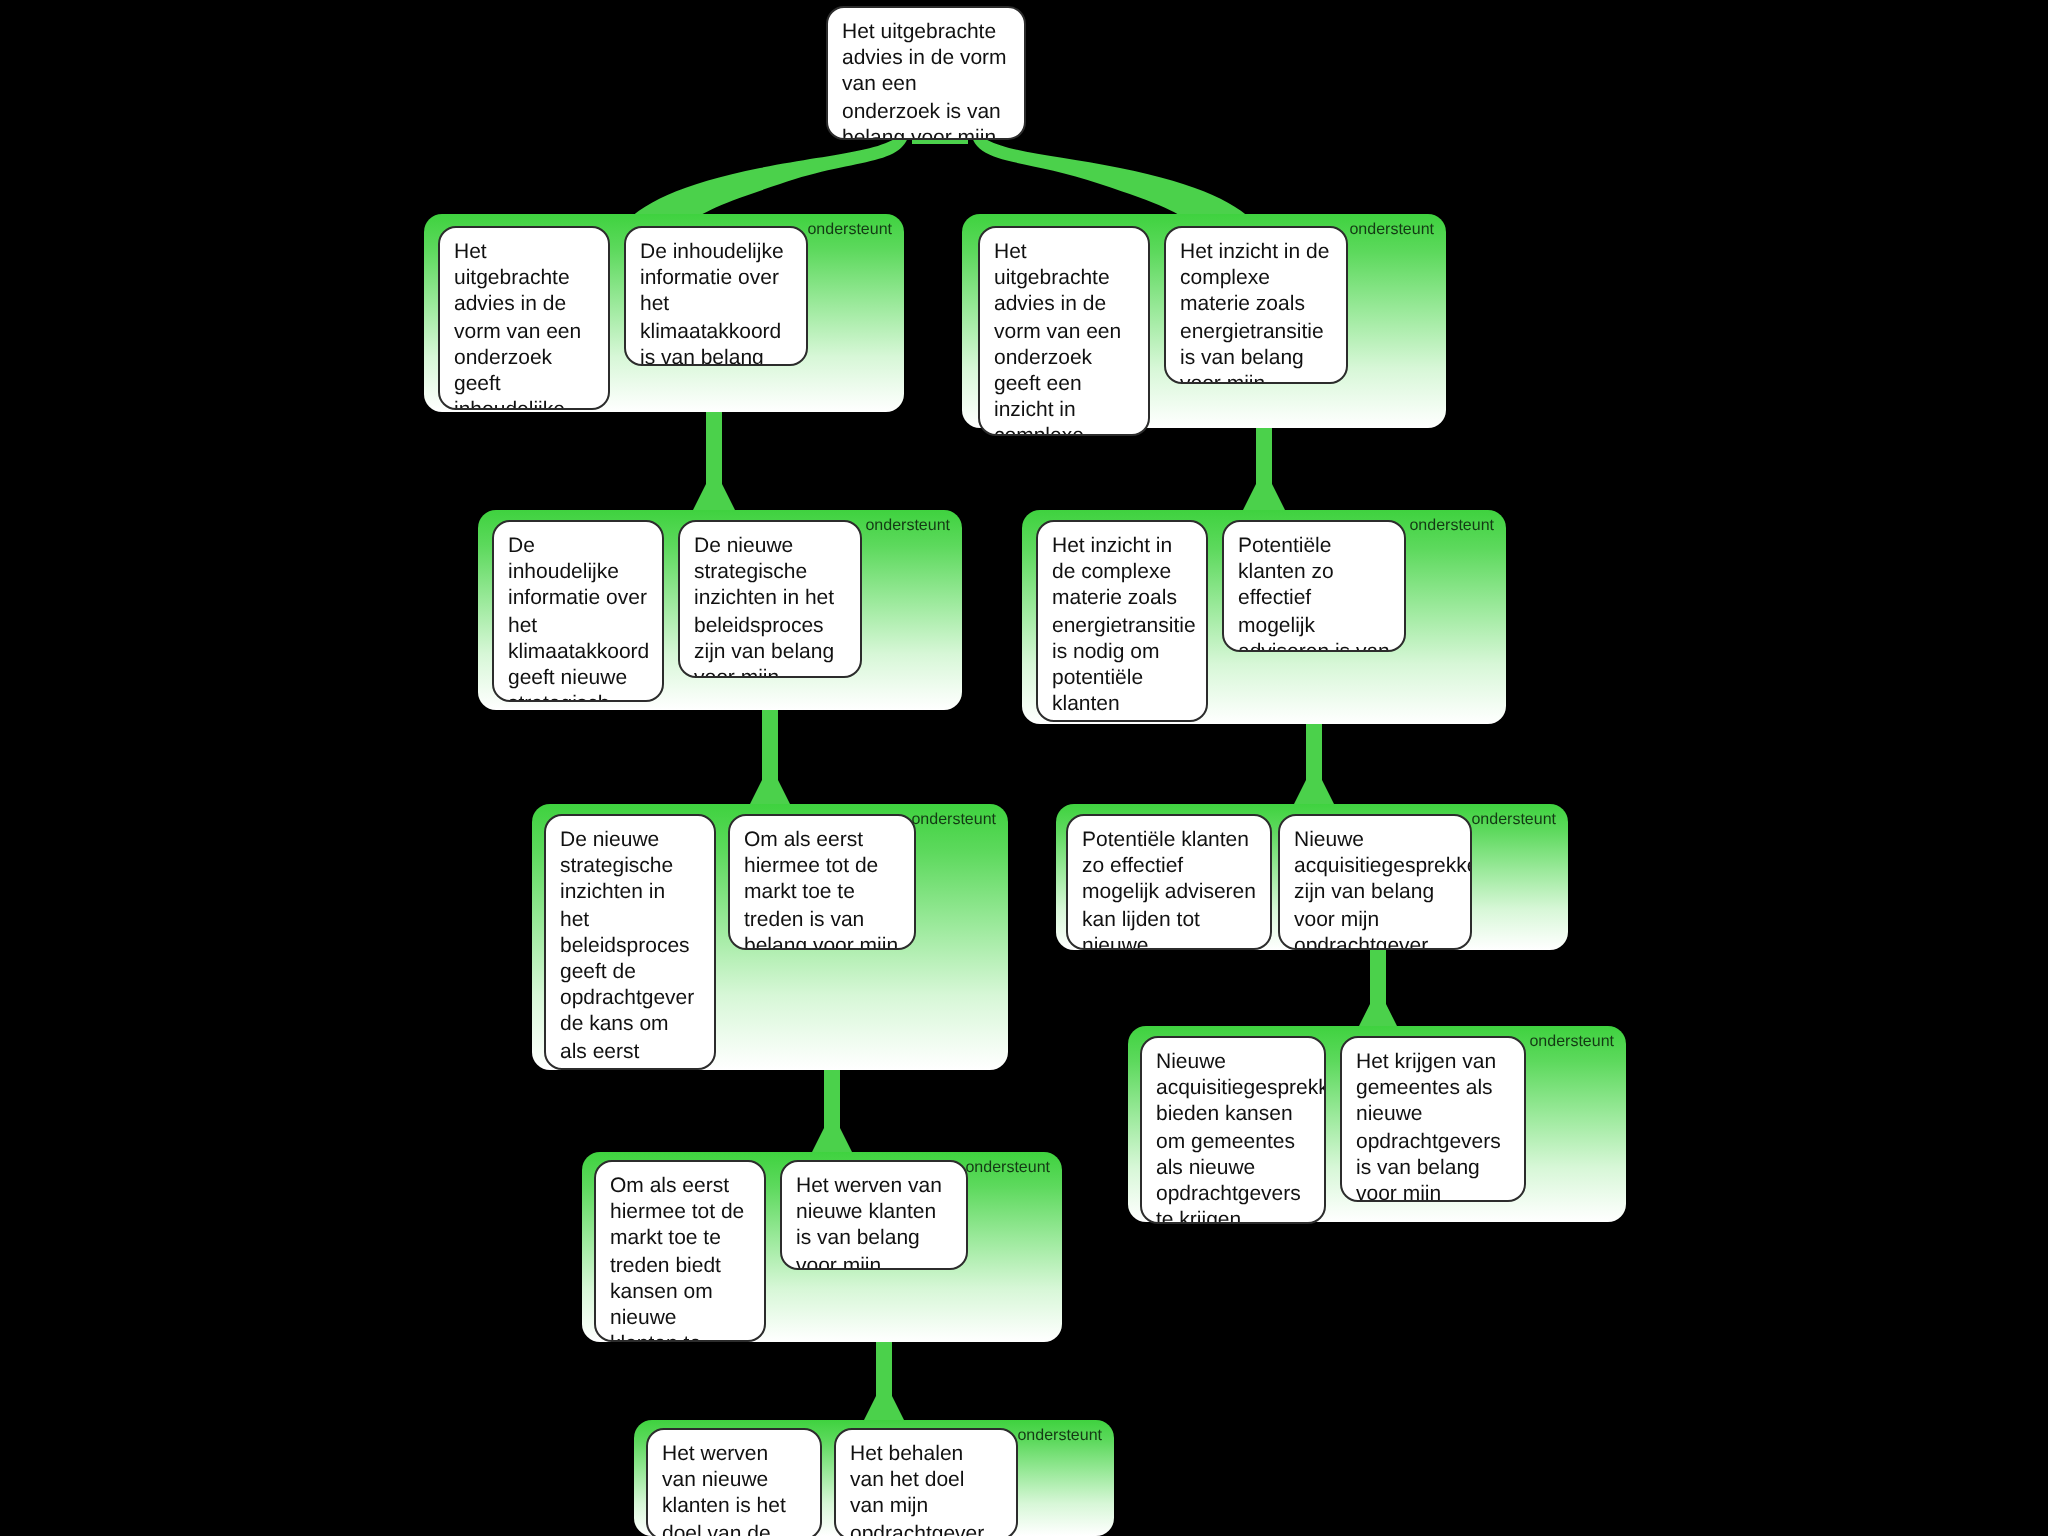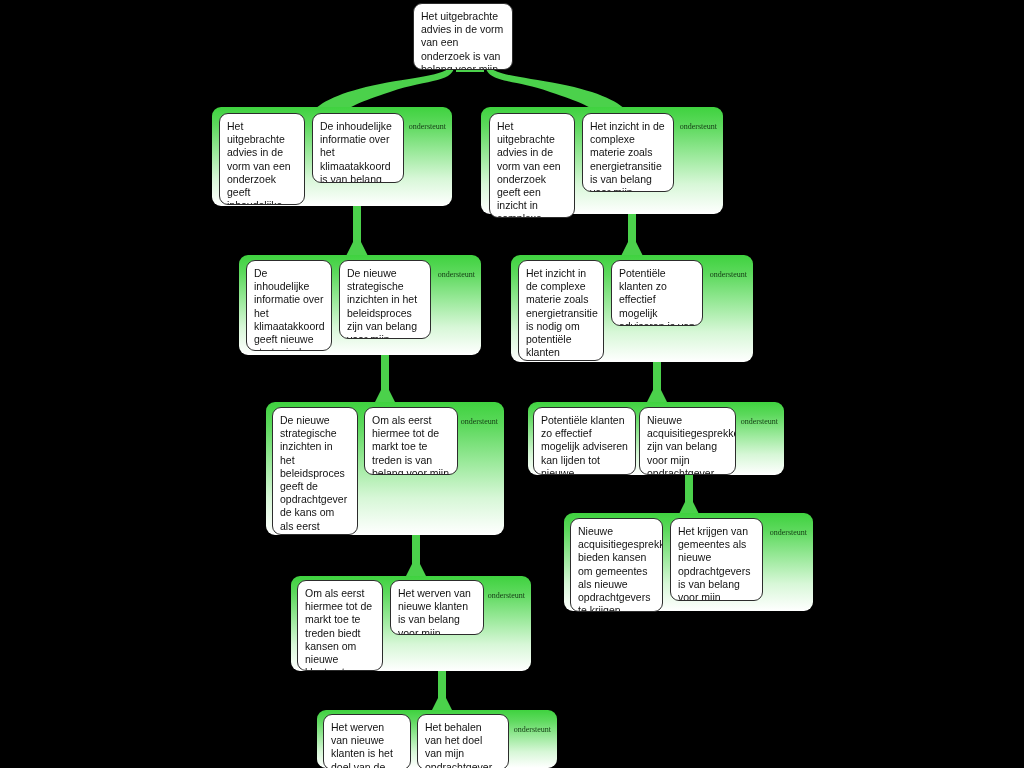--- a/index.html
+++ b/index.html
@@ -19,25 +19,25 @@
   
   .panel {
     position: absolute;
     border-radius: 9px;
     background: linear-gradient(to bottom, #3fd23f 0%, #5dd95d 18%, #9ae99a 45%, #d7f7d7 72%, #f4fdf4 92%, #ffffff 100%);
     box-shadow: 0 0 0 0 rgba(0,0,0,0);
     z-index: 2;
   }
   .panel-label {
     position: absolute;
-    top: 15px;
+    top: 3px;
     right: 6px;
     font-size: 8px;
     color: #143a14;
-    font-family: Liberation Serif, serif;
+    font-family: Liberation Sans, sans-serif;
     letter-spacing: 0px;
     white-space: nowrap;
   }
 
   
   .claim {
     position: absolute;
     background: #ffffff;
     border: 1.4px solid #2c2c2c;
     border-radius: 9px;

